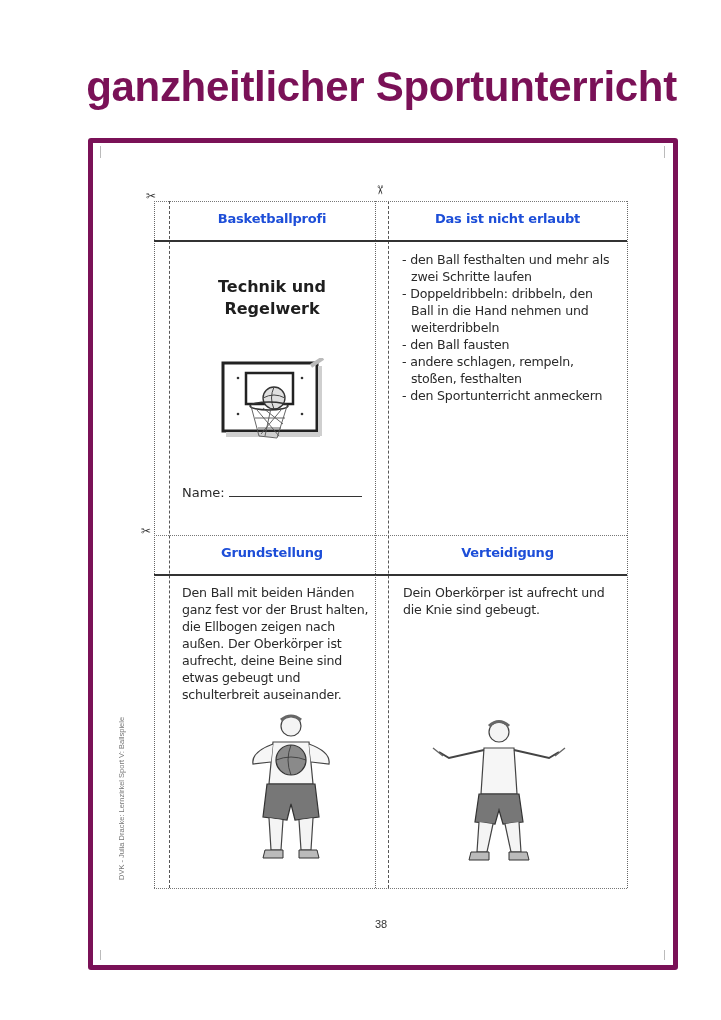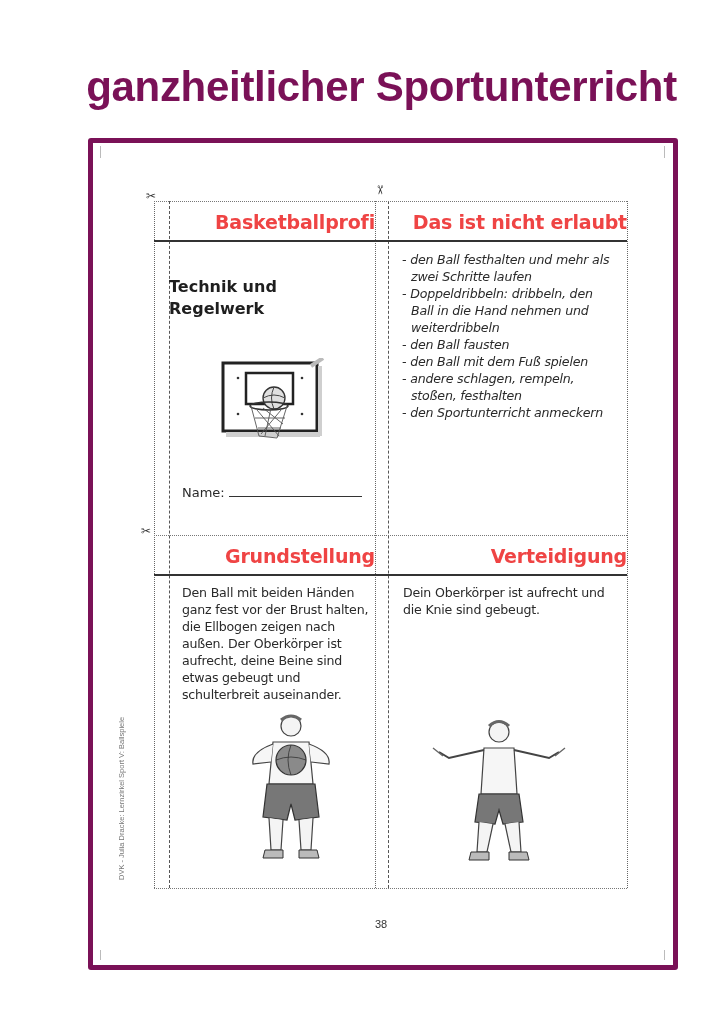--- a/index.html
+++ b/index.html
@@ -19,31 +19,31 @@
   .crop-mark { position:absolute; background:#bbbbbb; }
   .sheet { position:absolute; left:0; top:0; width:721px; height:1020px;margin-left:21px; }
 
   
   .vline { position:absolute; width:0; border-left:1px dotted #666; }
   .vline.dash { border-left:1.5px dashed #555; }
   .hline { position:absolute; height:0; border-top:1px dotted #777; }
   .hline.solid { border-top:2px solid #333; }
 
   .card-title {
-    position:absolute; text-align:right; font-weight:bold; font-size:19px; color:#ef4444;
+    position:absolute; text-align:center; font-weight:bold; font-size:13px; color:#1d4ed8;
     font-family:"DejaVu Sans", sans-serif; letter-spacing:-0.2px;
   }
   .card-text {
     position:absolute; font-family:"DejaVu Sans", sans-serif; font-size:12.6px; line-height:17px;
     color:#2a2a2a; letter-spacing:-0.2px;
   }
   .rule-list { list-style:none; margin:0; padding:0; }
-  .rule-list li { padding-left:9px; text-indent:-9px;font-style:italic; }
+  .rule-list li { padding-left:9px; text-indent:-9px; }
   .subtitle {
-    position:absolute; font-weight:bold; font-size:16px; line-height:22px;
+    position:absolute; text-align:center; font-weight:bold; font-size:16px; line-height:22px;
     font-family:"DejaVu Sans", sans-serif; color:#1e1e1e;
   }
   .name-line {
     position:absolute; font-family:"DejaVu Sans", sans-serif; font-size:13px; color:#2a2a2a;text-align:center;
   }
   .name-underline { display:inline-block; width:133px; border-bottom:1px solid #333; margin-left:4px; height:12px; vertical-align:baseline; }
   .scissors { position:absolute; font-size:12px; color:#333; line-height:12px; }
   .credit {
     position:absolute; left:96px; top:880px; transform-origin:left top; transform:rotate(-90deg);
     font-size:7.5px; color:#777; white-space:nowrap; font-family:"Liberation Sans", sans-serif;
@@ -111,21 +111,20 @@
       <span>Name:</span><span class="name-underline"></span>
     </div>
   </div>
 
   <div>
     <div class="card-title" style="left:367px;top:211px;width:239px;">Das ist nicht erlaubt</div>
     <ul class="card-text rule-list" style="left:381px;top:251px;width:212px;">
       <li>- den Ball festhalten und mehr als zwei Schritte laufen</li>
       <li>- Doppeldribbeln: dribbeln, den Ball in die Hand nehmen und weiterdribbeln</li>
       <li>- den Ball fausten</li>
-      <li>- den Ball mit dem Fuß spielen</li>
       <li>- andere schlagen, rempeln, stoßen, festhalten</li>
       <li>- den Sportunterricht anmeckern</li>
     </ul>
   </div>
 
   <div>
     <div class="card-title" style="left:148px;top:545px;width:206px;">Grundstellung</div>
     <div class="card-text" style="left:161px;top:584px;width:188px;">Den Ball mit beiden Händen ganz fest vor der Brust halten, die Ellbogen zeigen nach außen. Der Oberkörper ist aufrecht, deine Beine sind etwas gebeugt und schulterbreit auseinander.</div>
     <svg class="illus" style="left:220px;top:712px;" width="100" height="150" viewBox="0 0 100 150">
       <circle cx="50" cy="14" r="10" fill="#f4f4f4" stroke="#444" stroke-width="1.2"></circle>

